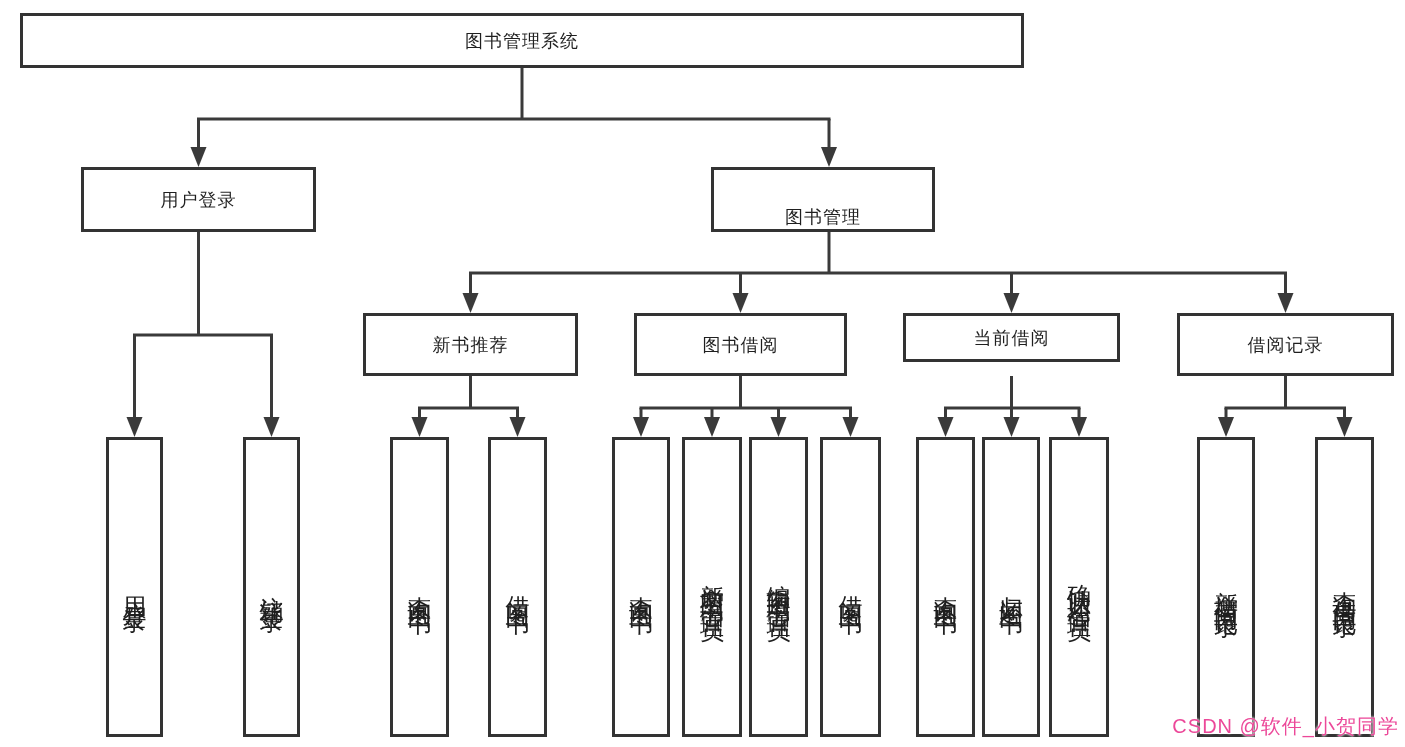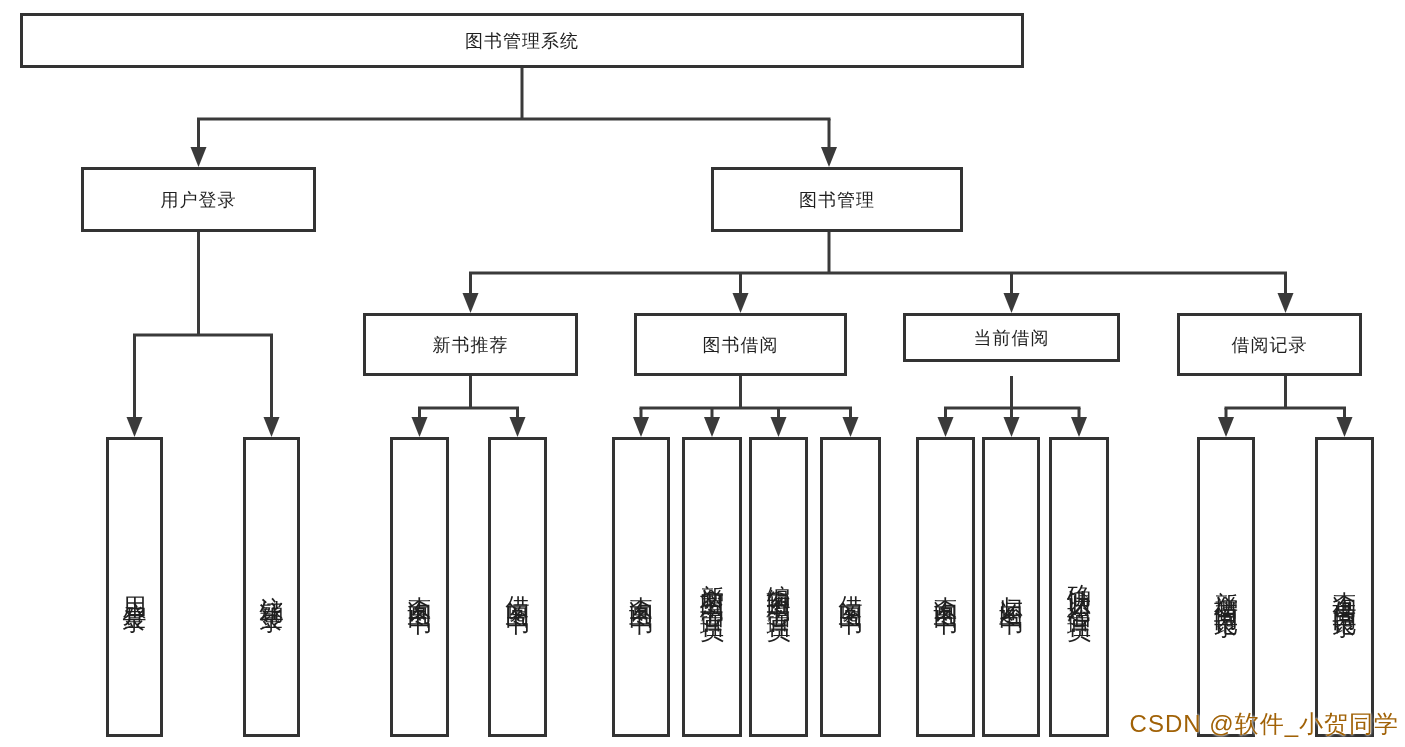--- a/index.html
+++ b/index.html
@@ -56,23 +56,23 @@
     letter-spacing: 5px;
     color: #1f1f1f;
     white-space: nowrap;
   }
 
   .watermark {
     position: absolute;
     right: 6px;
     bottom: 7px;
     z-index: 2;
-    font-size: 24px;
+    font-size: 20px;
     letter-spacing: 1px;
-    color: #a16207;
+    color: #ec4899;
     text-shadow: 0 0 3px #ffffff, 0 0 2px #ffffff;
     white-space: nowrap;
   }
 </style>
 </head>
 <body>
 
 <div class="canvas">
 
   <svg class="wires" viewBox="0 0 1405 747" xmlns="http://www.w3.org/2000/svg">
@@ -150,34 +150,34 @@
     </g>
   </svg>
 
   <div class="node" style="left:20px; top:13px; width:1004px; height:55px;">
     <span class="hlabel">图书管理系统</span>
   </div>
 
   <div class="node" style="left:81px; top:167px; width:235px; height:65px;">
     <span class="hlabel">用户登录</span>
   </div>
-  <div class="node" style="left:711px; top:167px; width:252px; height:65px;">
+  <div class="node" style="left:711px; top:167px; width:224px; height:65px;align-items:flex-end;">
     <span class="hlabel">图书管理</span>
   </div>
 
   <div class="node" style="left:634px; top:313px; width:213px; height:63px;">
     <span class="hlabel">图书借阅</span>
   </div>
   <div class="node" style="left:363px; top:313px; width:215px; height:63px;">
     <span class="hlabel">新书推荐</span>
   </div>
   <div class="node" style="left:903px; top:313px; width:217px; height:49px;">
     <span class="hlabel">当前借阅</span>
   </div>
-  <div class="node" style="left:1177px; top:313px; width:185px; height:63px;">
+  <div class="node" style="left:1177px; top:313px; width:217px; height:63px;">
     <span class="hlabel">借阅记录</span>
   </div>
 
   <div class="node" style="left:106px; top:437px; width:57px; height:300px;">
     <span class="vlabel">用户登录</span>
   </div>
   <div class="node" style="left:243px; top:437px; width:57px; height:300px;">
     <span class="vlabel">注销登录</span>
   </div>
 

